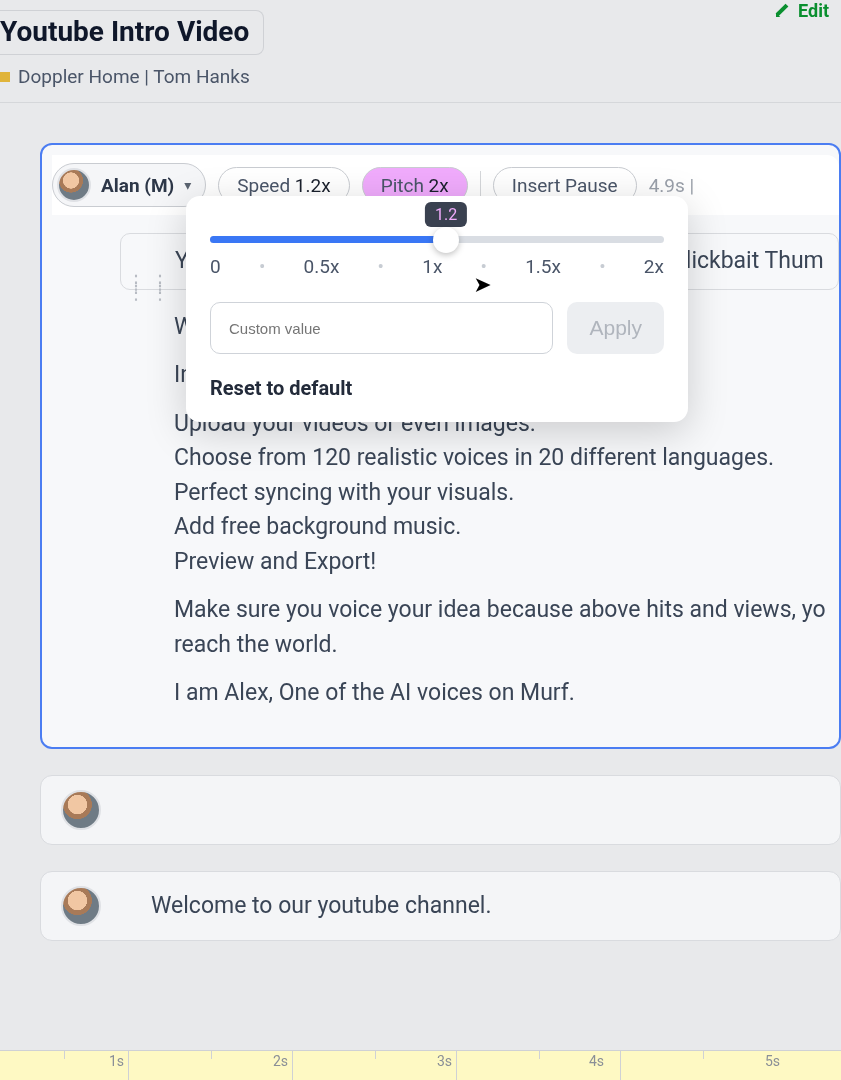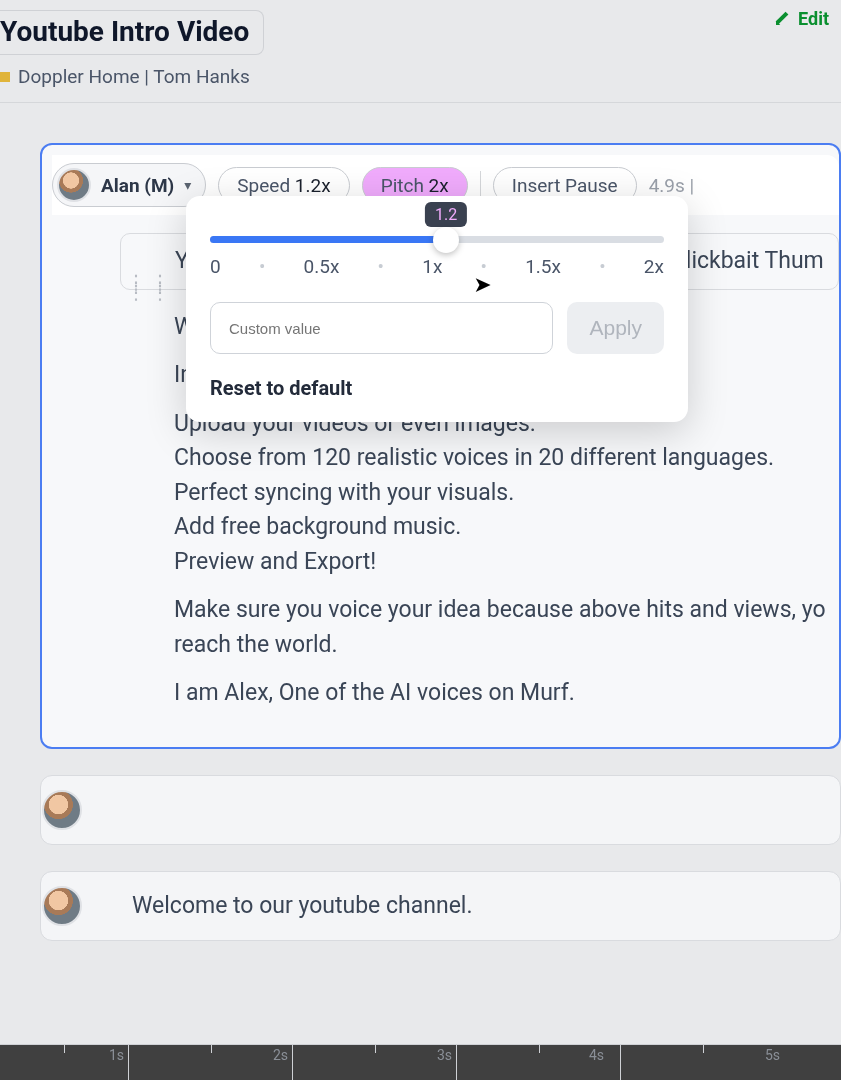--- a/index.html
+++ b/index.html
@@ -23,21 +23,21 @@
   color: #0f172a;
   border: 1px solid #cfd1d5;
   border-left: none;
   border-top-right-radius: 8px;
   border-bottom-right-radius: 8px;
   padding: 4px 14px 6px 0;
 }
 .edit-link {
   position: absolute;
   right: 12px;
-  top: 8px;
+  top: 0;
   color: #0a8f2f;
   font-weight: 700;
   font-size: 18px;
   display: flex;
   align-items: center;
   gap: 8px;
 }
 .crumb {
   margin-top: 10px;
   display: flex;
@@ -208,32 +208,32 @@
   left: 58%;
   top: 36px;
   font-size: 22px;
   color: #000;
 }
 .secondary-block {
   margin: 26px 0 0 40px;
   background: #f4f5f7;
   border: 1px solid #d9dbdf;
   border-radius: 12px;
-  padding: 14px 1px;
+  padding: 14px 20px;
   display: flex;
   align-items: center;
   gap: 50px;
 }
 .secondary-block .text { font-size: 23px; color: #3a4556; }
 .timeline {
   position: absolute;
   bottom: 0; left: 0; right: 0;
-  height: 36px;
+  height: 30px;
   border-top: 1px solid #cfd1d5;
-  background: #404040;
+  background: #fef9c3;
   display: flex;
 }
 .tick {
   width: 164px;
   border-left: 1px solid #cfd1d5;
   font-size: 14px;
   color: #8a8f97;
   padding: 2px 4px;
   position: relative;
 }

